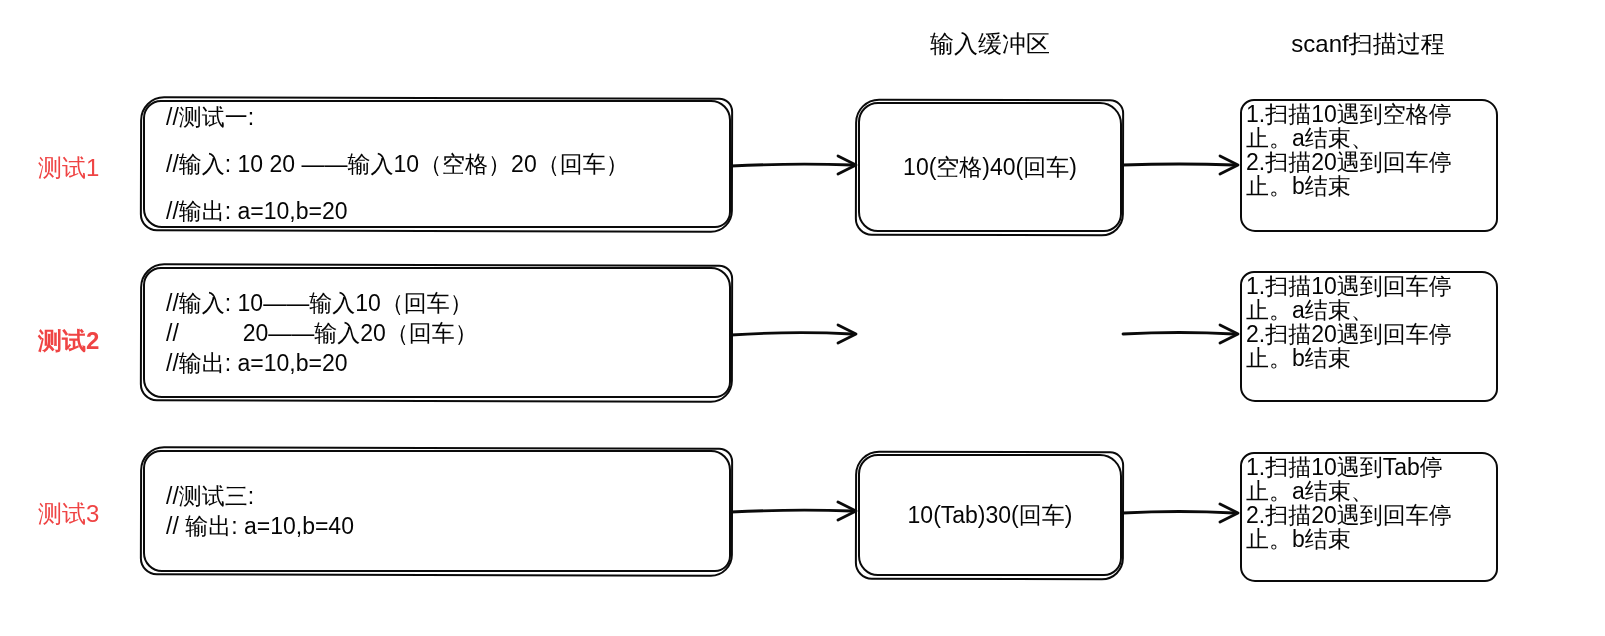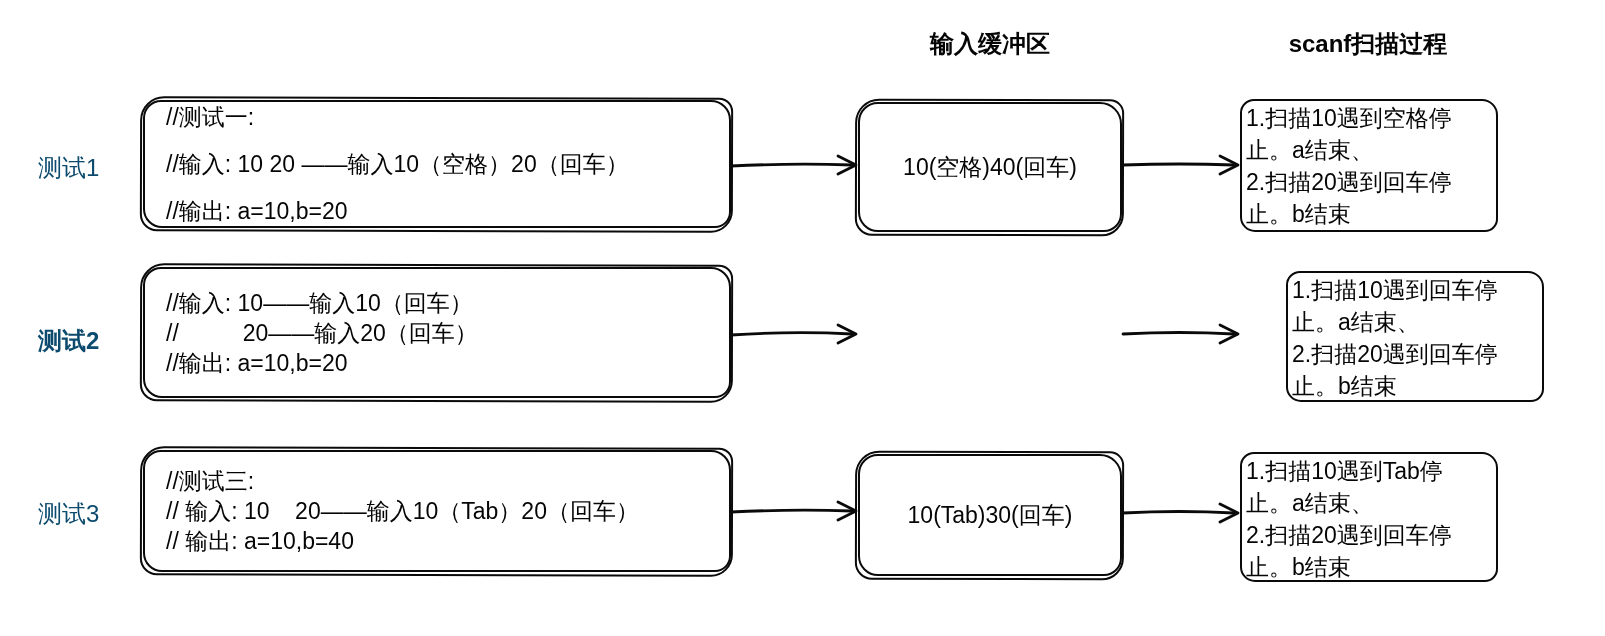--- a/index.html
+++ b/index.html
@@ -7,27 +7,27 @@
     position:relative;
     width:1605px;height:636px;
     background:#ffffff;
     font-family:"Liberation Sans","DejaVu Sans",sans-serif;
     color:#050505;
     overflow:hidden;
   }
   .col-header{
     position:absolute;top:30px;
     font-size:24px;line-height:28px;
-    text-align:center;color:#050505;font-weight:bold;
+    text-align:center;color:#050505;
   }
   #hdr-buffer{left:858px;width:264px;}
   #hdr-scanf{left:1236px;width:264px;}
   .row-label{
     position:absolute;left:38px;width:100px;
-    font-size:24px;color:#0c4a6e;
+    font-size:24px;color:#ef4444;
   }
   
   .box{
     position:absolute;box-sizing:border-box;
     border:2.5px solid #0a0a0a;
     background:#ffffff;
   }
   .box::after{
     content:"";position:absolute;pointer-events:none;
     inset:-5px -4px -6px -5px;
@@ -50,21 +50,21 @@
     border-radius:20px 22px 18px 20px;
     display:flex;align-items:center;justify-content:center;
   }
   .buffer-text{font-size:23px;color:#050505;white-space:pre;}
   .scanf-box{
     left:1240px;width:258px;
     border-radius:14px 16px 13px 15px;
     overflow:hidden;
   }
   .scanf-text{
-    font-size:23px;line-height:32px;
+    font-size:23px;line-height:24px;
     white-space:pre-line;color:#050505;
     padding:1px 0 0 4px;
   }
   #arrow-layer{position:absolute;left:0;top:0;pointer-events:none;}
   .arrow{stroke:#0a0a0a;stroke-width:2.8;fill:none;stroke-linecap:round;stroke-linejoin:round;}
 </style>
 </head>
 <body>
 
 <div id="canvas">
@@ -87,31 +87,30 @@
 2.扫描20遇到回车停
 止。b结束</div>
   </div>
 
   <div class="row-label" style="top:325px;font-weight:bold;">测试2</div>
   <div class="box code-box" style="top:267px;height:131px;">
     <div class="code-line">//输入: 10——输入10（回车）</div>
     <div class="code-line">//          20——输入20（回车）</div>
     <div class="code-line">//输出: a=10,b=20</div>
   </div>
-  <div class="box scanf-box" style="top:271px;height:131px;margin-left:46px;">
+  <div class="box scanf-box" style="top:271px;height:131px;">
     <div class="scanf-text">1.扫描10遇到回车停
 止。a结束、
 2.扫描20遇到回车停
 止。b结束</div>
   </div>
 
   <div class="row-label" style="top:498px;">测试3</div>
   <div class="box code-box" style="top:450px;height:122px;">
     <div class="code-line">//测试三:</div>
-    <div class="code-line">// 输入: 10    20——输入10（Tab）20（回车）</div>
     <div class="code-line">// 输出: a=10,b=40</div>
   </div>
   <div class="box buffer-box" style="top:454px;height:122px;">
     <div class="buffer-text">10(Tab)30(回车)</div>
   </div>
   <div class="box scanf-box" style="top:452px;height:130px;">
     <div class="scanf-text">1.扫描10遇到Tab停
 止。a结束、
 2.扫描20遇到回车停
 止。b结束</div>

